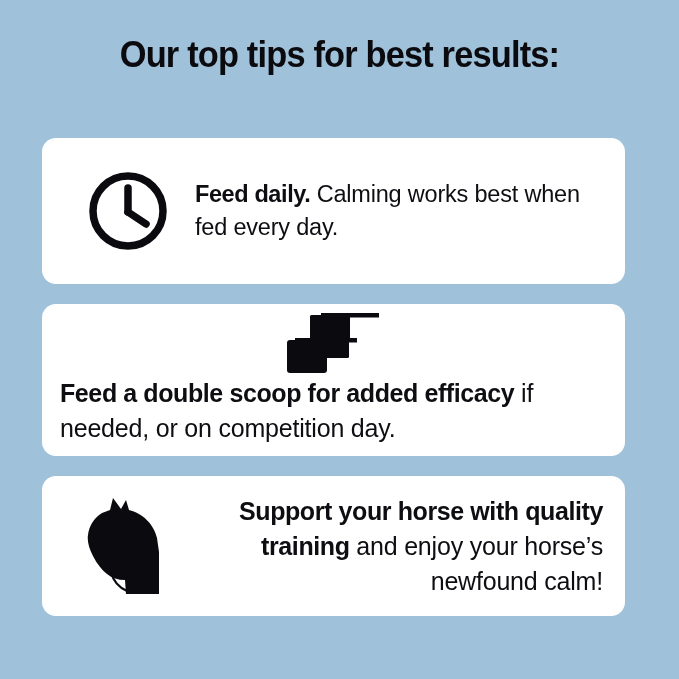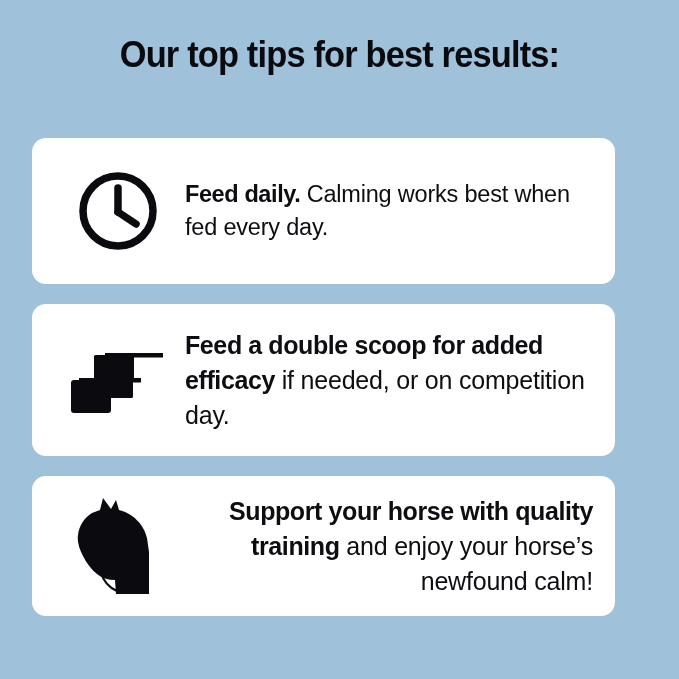--- a/index.html
+++ b/index.html
@@ -32,36 +32,36 @@
     line-height: 44px;
     letter-spacing: -0.9px;
     color: #0b0b0f;
     transform: scaleX(0.93);
     transform-origin: center top;
     white-space: nowrap;
   }
   .cards {
     position: absolute;
     top: 138px;
-    left: 32px;
+    left: 42px;
     width: 583px;
     display: flex;
     flex-direction: column;
     gap: 20px;
   }
   .card {
     background: #ffffff;
     border-radius: 14px;
     display: flex;
     align-items: center;
     box-sizing: border-box;
     padding: 0 18px 0 18px;
   }
   .card-1 { height: 146px; }
-  .card-2 { height: 152px; }
+  .card-2 { height: 152px; flex-direction: column; }
   .card-3 { height: 140px; text-align: right; }
 
   .icon-cell {
     width: 135px;
     min-width: 135px;
     display: flex;
     align-items: center;
     justify-content: center;
   }
   .icon-cell svg {

